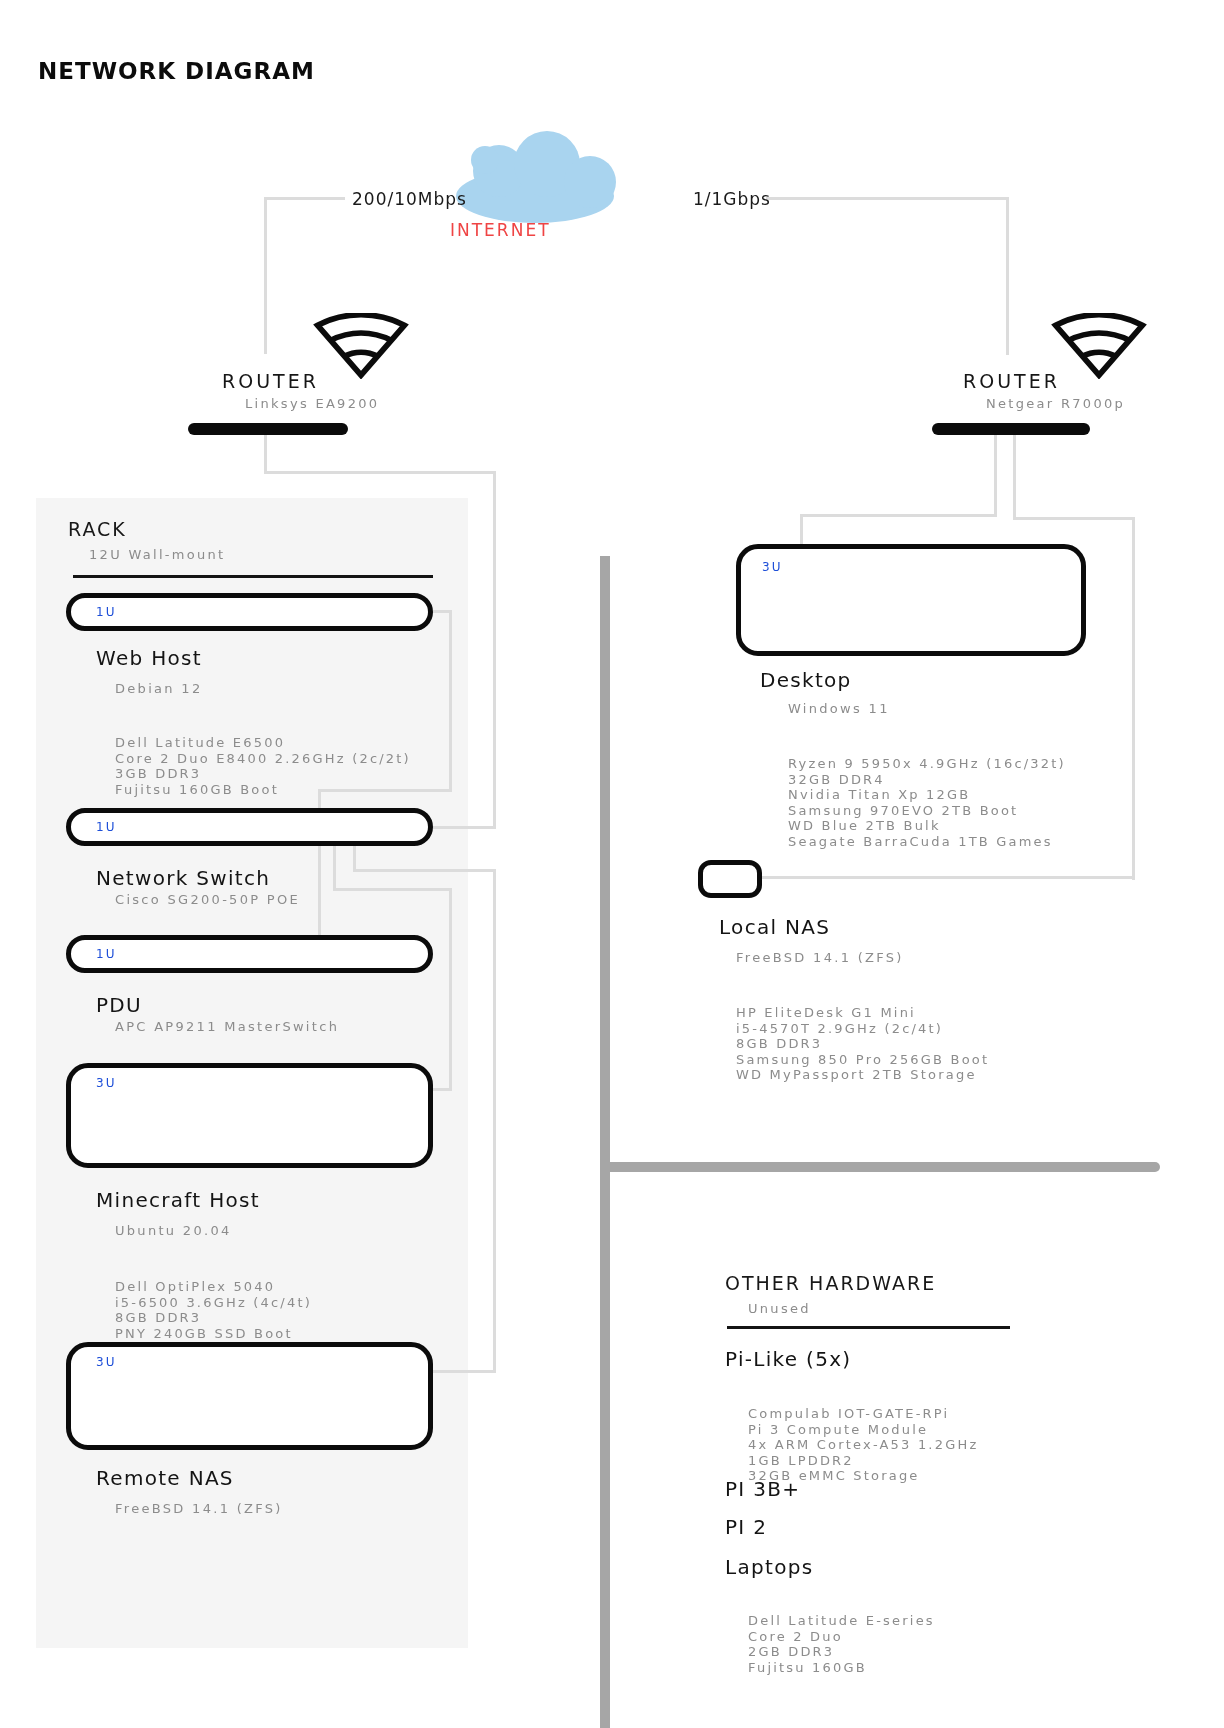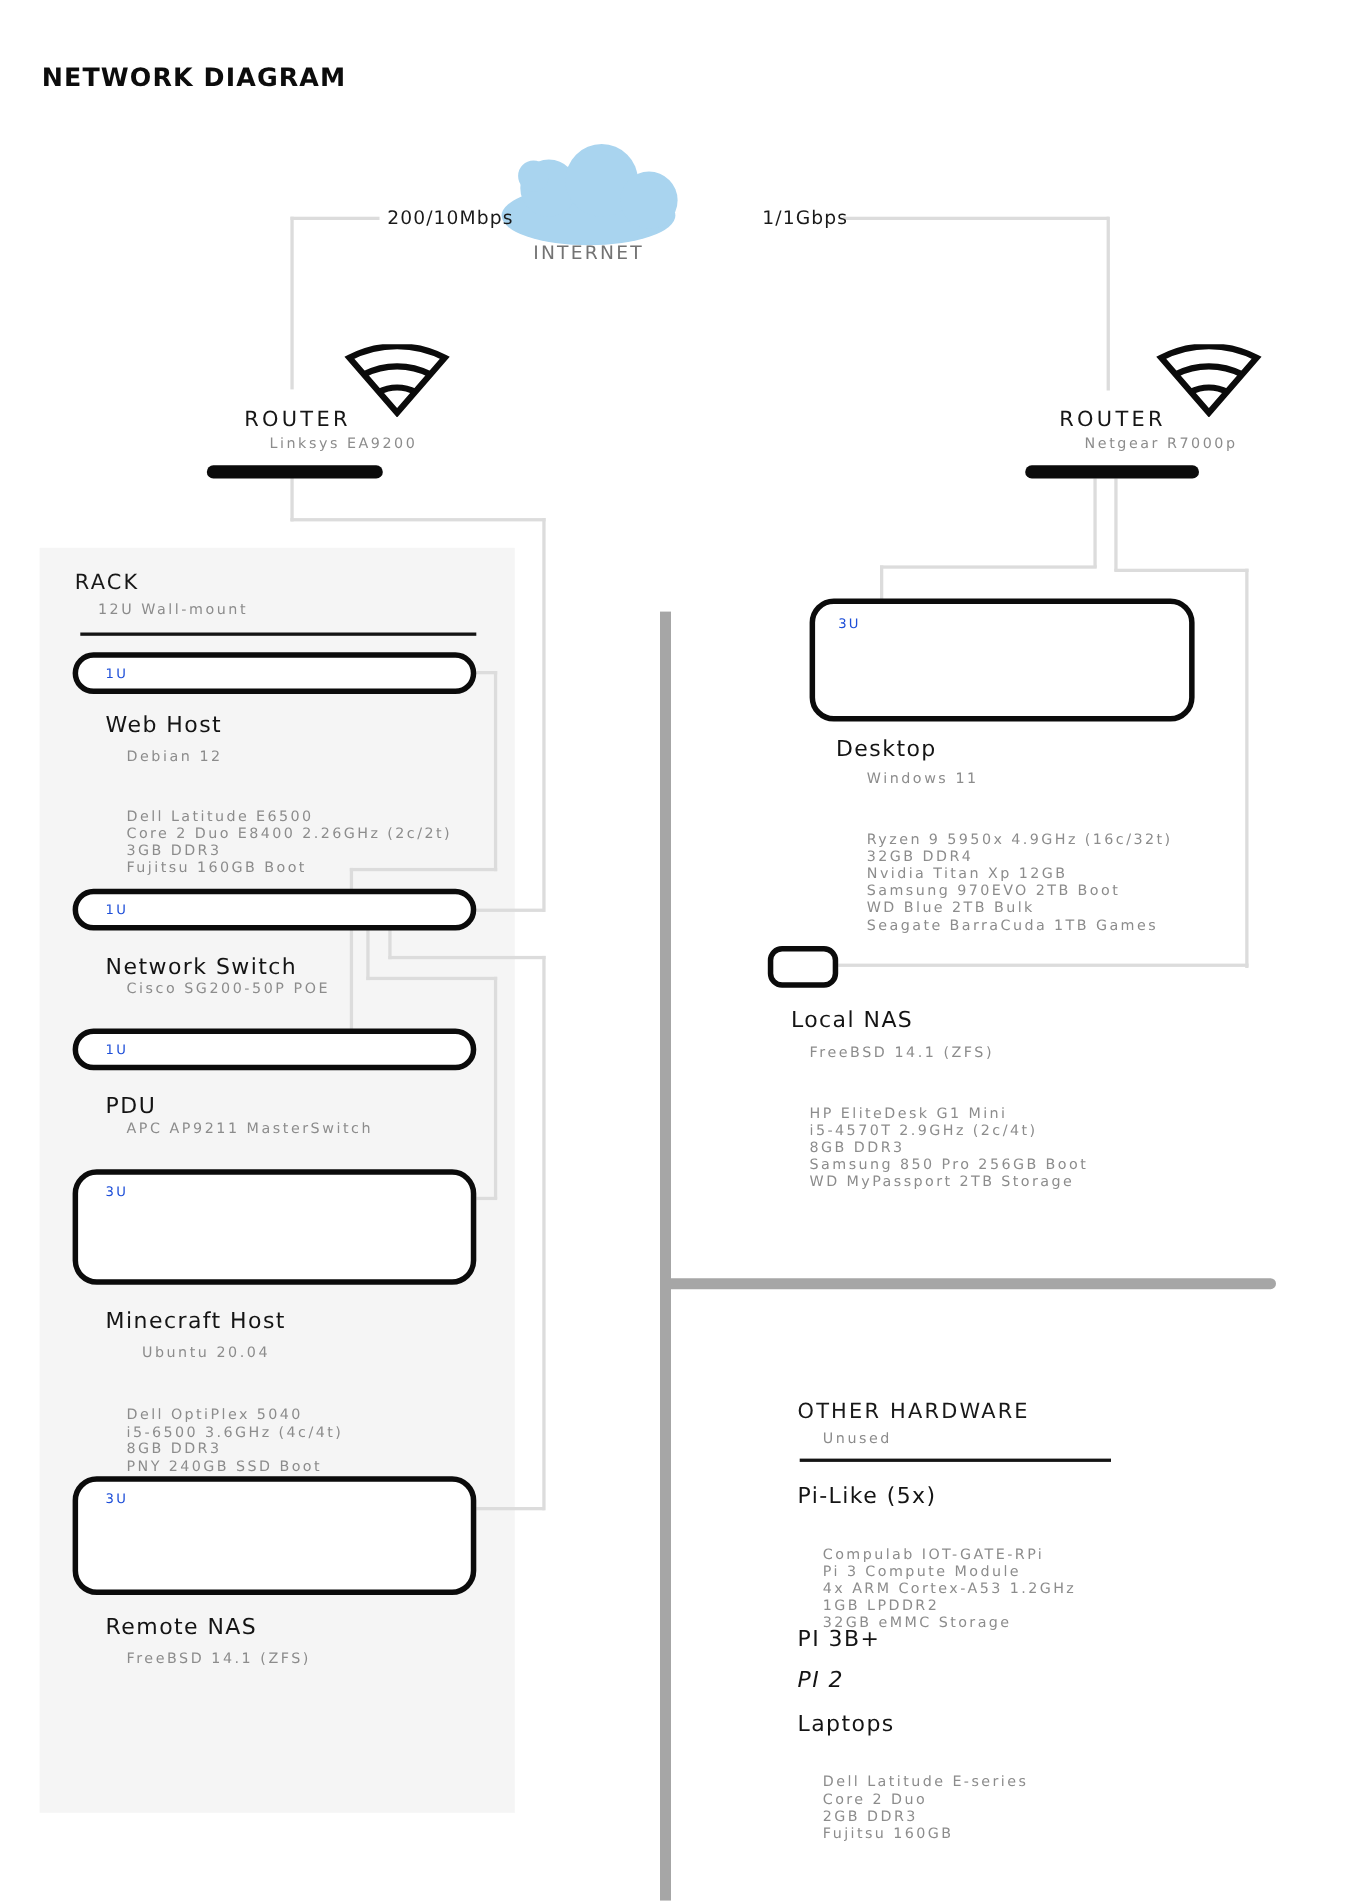--- a/index.html
+++ b/index.html
@@ -8,21 +8,21 @@
     font-family:"DejaVu Sans",sans-serif;overflow:hidden;
   }
   .abs{position:absolute;}
   .page-title{font-size:23px;font-weight:700;letter-spacing:1px;color:#0c0c0c;}
   .sect-head{font-size:19px;letter-spacing:2px;color:#181818;}
   .item-title{font-size:20px;letter-spacing:1.3px;color:#141414;white-space:nowrap;}
   .sub{font-size:13px;letter-spacing:2.3px;color:#8c8c8c;white-space:nowrap;}
   .specs{font-size:13px;letter-spacing:2.2px;color:#8c8c8c;line-height:15.6px;white-space:nowrap;margin-top:24px;}
   .u-label{font-size:12px;letter-spacing:2px;color:#1d4ed8;}
   .speed{font-size:17px;letter-spacing:1px;color:#1a1a1a;white-space:nowrap;}
-  .inet{font-size:17px;letter-spacing:2px;color:#737373;text-align:center;}
+  .inet{font-size:17px;letter-spacing:2px;color:#ef4444;}
   .router-name{font-size:19px;letter-spacing:3px;color:#161616;}
   .rule{background:#141414;height:2.5px;}
   .panel{background:#f5f5f5;}
   .hline,.vline{background:#dcdcdc;}
   .hline{height:3px;}
   .vline{width:3px;}
   .thickbar{background:#a6a6a6;}
   .nbox{background:#ffffff;border:5px solid #0b0b0b;box-sizing:border-box;}
   .pill{border-radius:19px;}
   .r20{border-radius:22px;}
@@ -134,21 +134,21 @@
   <div class="abs sub" style="left:115px;top:892px;">Cisco SG200-50P POE</div>
 
   <div class="abs nbox pill" style="left:66px;top:935px;width:367px;height:38px;"></div>
   <div class="abs u-label" style="left:96px;top:947px;">1U</div>
   <div class="abs item-title" style="left:96px;top:993px;">PDU</div>
   <div class="abs sub" style="left:115px;top:1019px;">APC AP9211 MasterSwitch</div>
 
   <div class="abs nbox r20" style="left:66px;top:1063px;width:367px;height:105px;"></div>
   <div class="abs u-label" style="left:96px;top:1076px;">3U</div>
   <div class="abs item-title" style="left:96px;top:1188px;">Minecraft Host</div>
-  <div class="abs sub" style="left:129px;top:1223px;">Ubuntu 20.04</div>
+  <div class="abs sub" style="left:115px;top:1223px;">Ubuntu 20.04</div>
   <div class="abs specs" style="left:115px;top:1255px;">
     <div>Dell OptiPlex 5040</div>
     <div>i5-6500 3.6GHz (4c/4t)</div>
     <div>8GB DDR3</div>
     <div>PNY 240GB SSD Boot</div>
   </div>
 
   <div class="abs nbox r20" style="left:66px;top:1342px;width:367px;height:108px;"></div>
   <div class="abs u-label" style="left:96px;top:1355px;">3U</div>
   <div class="abs item-title" style="left:96px;top:1466px;text-align:right;">Remote NAS</div>
@@ -185,21 +185,21 @@
   <div class="abs item-title" style="left:725px;top:1347px;">Pi-Like (5x)</div>
   <div class="abs specs" style="left:748px;top:1382px;">
     <div>Compulab IOT-GATE-RPi</div>
     <div>Pi 3 Compute Module</div>
     <div>4x ARM Cortex-A53 1.2GHz</div>
     <div>1GB LPDDR2</div>
     <div>32GB eMMC Storage</div>
   </div>
 
   <div class="abs item-title" style="left:725px;top:1477px;">PI 3B+</div>
-  <div class="abs item-title" style="left:725px;top:1515px;font-style:italic;">PI 2</div>
+  <div class="abs item-title" style="left:725px;top:1515px;">PI 2</div>
   <div class="abs item-title" style="left:725px;top:1555px;">Laptops</div>
   <div class="abs specs" style="left:748px;top:1589px;">
     <div>Dell Latitude E-series</div>
     <div>Core 2 Duo</div>
     <div>2GB DDR3</div>
     <div>Fujitsu 160GB</div>
   </div>
 
 </div>
 

